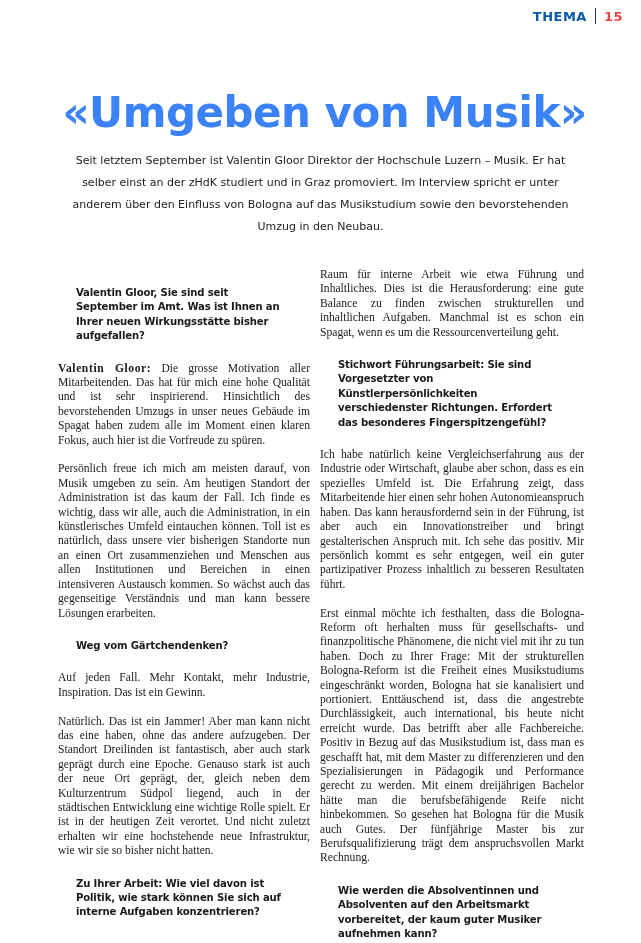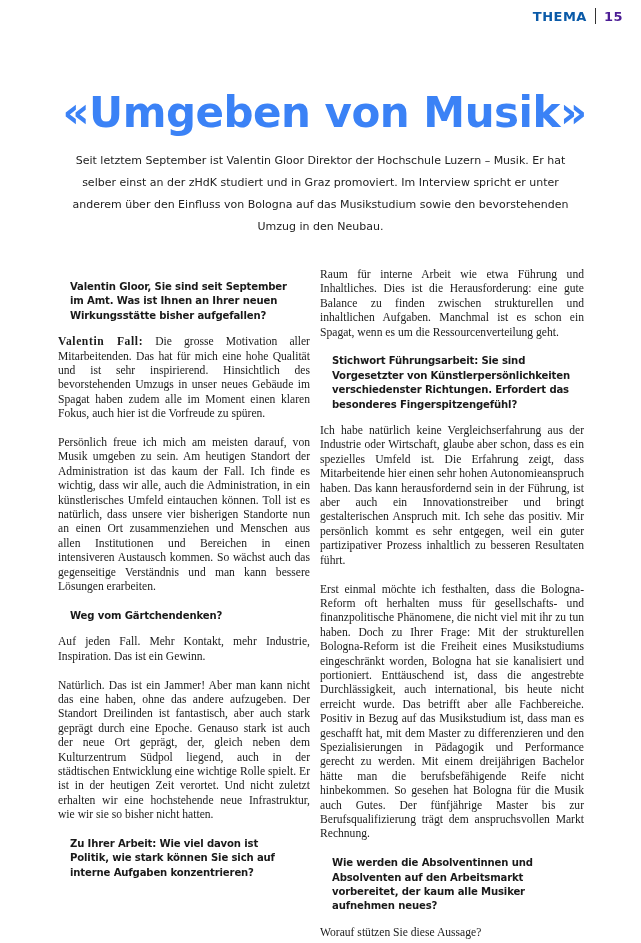--- a/index.html
+++ b/index.html
@@ -4,77 +4,77 @@
 <style>
   html, body { margin: 0; padding: 0; background: #ffffff; }
   body { width: 641px; height: 943px; position: relative; overflow: hidden; color: #1a1a1a; }
   .header {
     position: absolute; top: 8px; right: 18px;
     font-family: "DejaVu Sans", sans-serif; font-size: 13px; font-weight: bold;
     display: flex; align-items: center; letter-spacing: 0.5px; margin-left: 8px;
   }
   .header .section { color: #0a5aa8; }
   .header .sep { display: inline-block; width: 1px; height: 16px; background: #333; margin: 0 8px; }
-  .header .pageno { color: #4c1d95; }
+  .header .pageno { color: #ef4444; }
   .title {
     position: absolute; top: 88px; left: 4px; width: 641px; text-align: center;
     font-family: "DejaVu Sans", sans-serif; font-size: 42px; font-weight: bold;
     color: #3b82f6; letter-spacing: -0.5px; margin: 0;
   }
   .lead {
     position: absolute; top: 150px; left: 60px; width: 521px; text-align: center;
     font-family: "DejaVu Sans", sans-serif; font-size: 11px; line-height: 22px; color: #222;
     margin: 0;
   }
   .col {
     position: absolute; top: 268px; width: 252px;
     font-family: "Liberation Serif", serif; font-size: 11.6px; line-height: 14.4px; color: #1a1a1a;
     text-align: justify; hyphens: manual;
   }
   .col.left { left: 58px; }
   .col.right { left: 320px; width: 264px; }
   .q {
     font-family: "DejaVu Sans", sans-serif; font-weight: bold; font-size: 10.1px; line-height: 14.4px;
-    text-align: left; margin: 12px; letter-spacing: -0.15px;
+    text-align: left; margin: 18px; letter-spacing: -0.15px;
   }
   .a { margin: 0 0 14.4px 0; }
   .a .speaker { font-weight: bold; letter-spacing: 0.6px; }
 </style>
 </head>
 <body>
 
 <div class="header">
   <span class="section">THEMA</span>
   <span class="sep"></span>
   <span class="pageno">15</span>
 </div>
 
 <h1 class="title">«Umgeben von Musik»</h1>
 
 <p class="lead">Seit letztem September ist Valentin Gloor Direktor der Hochschule Luzern – Musik. Er hat selber einst an der zHdK studiert und in Graz promoviert. Im Interview spricht er unter anderem über den Einfluss von Bologna auf das Musikstudium sowie den bevorstehenden Umzug in den Neubau.</p>
 
 <div class="col left">
   <p class="q">Valentin Gloor, Sie sind seit September im Amt. Was ist Ihnen an Ihrer neuen Wirkungsstätte bisher aufgefallen?</p>
-  <p class="a"><span class="speaker">Valentin Fall:</span><span> Die grosse Motivation aller Mitarbeitenden. Das hat für mich eine hohe Qualität und ist sehr inspirierend. Hinsichtlich des bevorstehenden Umzugs in unser neues Gebäude im Spagat haben zudem alle im Moment einen klaren Fokus, auch hier ist die Vorfreude zu spüren.</span></p>
+  <p class="a"><span class="speaker">Valentin Gloor:</span><span> Die grosse Motivation aller Mitarbeitenden. Das hat für mich eine hohe Qualität und ist sehr inspirierend. Hinsichtlich des bevorstehenden Umzugs in unser neues Gebäude im Spagat haben zudem alle im Moment einen klaren Fokus, auch hier ist die Vorfreude zu spüren.</span></p>
 
   <p class="a">Persönlich freue ich mich am meisten darauf, von Musik umgeben zu sein. Am heutigen Standort der Administration ist das kaum der Fall. Ich finde es wichtig, dass wir alle, auch die Administration, in ein künstlerisches Umfeld eintauchen können. Toll ist es natürlich, dass unsere vier bisherigen Standorte nun an einen Ort zusammenziehen und Menschen aus allen Institutionen und Bereichen in einen intensiveren Austausch kommen. So wächst auch das gegenseitige Verständnis und man kann bessere Lösungen erarbeiten.</p>
 
   <p class="q">Weg vom Gärtchendenken?</p>
   <p class="a">Auf jeden Fall. Mehr Kontakt, mehr Industrie, Inspiration. Das ist ein Gewinn.</p>
 
   <p class="a">Natürlich. Das ist ein Jammer! Aber man kann nicht das eine haben, ohne das andere aufzugeben. Der Standort Dreilinden ist fantastisch, aber auch stark geprägt durch eine Epoche. Genauso stark ist auch der neue Ort geprägt, der, gleich neben dem Kulturzentrum Südpol liegend, auch in der städtischen Entwicklung eine wichtige Rolle spielt. Er ist in der heutigen Zeit verortet. Und nicht zuletzt erhalten wir eine hochstehende neue Infrastruktur, wie wir sie so bisher nicht hatten.</p>
 
   <p class="q">Zu Ihrer Arbeit: Wie viel davon ist Politik, wie stark können Sie sich auf interne Aufgaben konzentrieren?</p>
 
 </div>
 
 <div class="col right">
   <p class="a">Raum für interne Arbeit wie etwa Führung und Inhaltliches. Dies ist die Herausforderung: eine gute Balance zu finden zwischen strukturellen und inhaltlichen Aufgaben. Manchmal ist es schon ein Spagat, wenn es um die Ressourcenverteilung geht.</p>
 
   <p class="q">Stichwort Führungsarbeit: Sie sind Vorgesetzter von Künstlerpersönlichkeiten verschiedenster Richtungen. Erfordert das besonderes Fingerspitzengefühl?</p>
   <p class="a">Ich habe natürlich keine Vergleichserfahrung aus der Industrie oder Wirtschaft, glaube aber schon, dass es ein spezielles Umfeld ist. Die Erfahrung zeigt, dass Mitarbeitende hier einen sehr hohen Autonomieanspruch haben. Das kann herausfordernd sein in der Führung, ist aber auch ein Innovationstreiber und bringt gestalterischen Anspruch mit. Ich sehe das positiv. Mir persönlich kommt es sehr entgegen, weil ein guter partizipativer Prozess inhaltlich zu besseren Resultaten führt.</p>
 
   <p class="a">Erst einmal möchte ich festhalten, dass die Bologna-Reform oft herhalten muss für gesellschafts- und finanzpolitische Phänomene, die nicht viel mit ihr zu tun haben. Doch zu Ihrer Frage: Mit der strukturellen Bologna-Reform ist die Freiheit eines Musikstudiums eingeschränkt worden, Bologna hat sie kanalisiert und portioniert. Enttäuschend ist, dass die angestrebte Durchlässigkeit, auch international, bis heute nicht erreicht wurde. Das betrifft aber alle Fachbereiche. Positiv in Bezug auf das Musikstudium ist, dass man es geschafft hat, mit dem Master zu differenzieren und den Spezialisierungen in Pädagogik und Performance gerecht zu werden. Mit einem dreijährigen Bachelor hätte man die berufsbefähigende Reife nicht hinbekommen. So gesehen hat Bologna für die Musik auch Gutes. Der fünfjährige Master bis zur Berufsqualifizierung trägt dem anspruchsvollen Markt Rechnung.</p>
 
-  <p class="q">Wie werden die Absolventinnen und Absolventen auf den Arbeitsmarkt vorbereitet, der kaum alle Musiker aufnehmen neues?</p>
+  <p class="q">Wie werden die Absolventinnen und Absolventen auf den Arbeitsmarkt vorbereitet, der kaum guter Musiker aufnehmen kann?</p>
   <p class="a">Worauf stützen Sie diese Aussage?</p>
 
 </div>
 
 </body></html>

